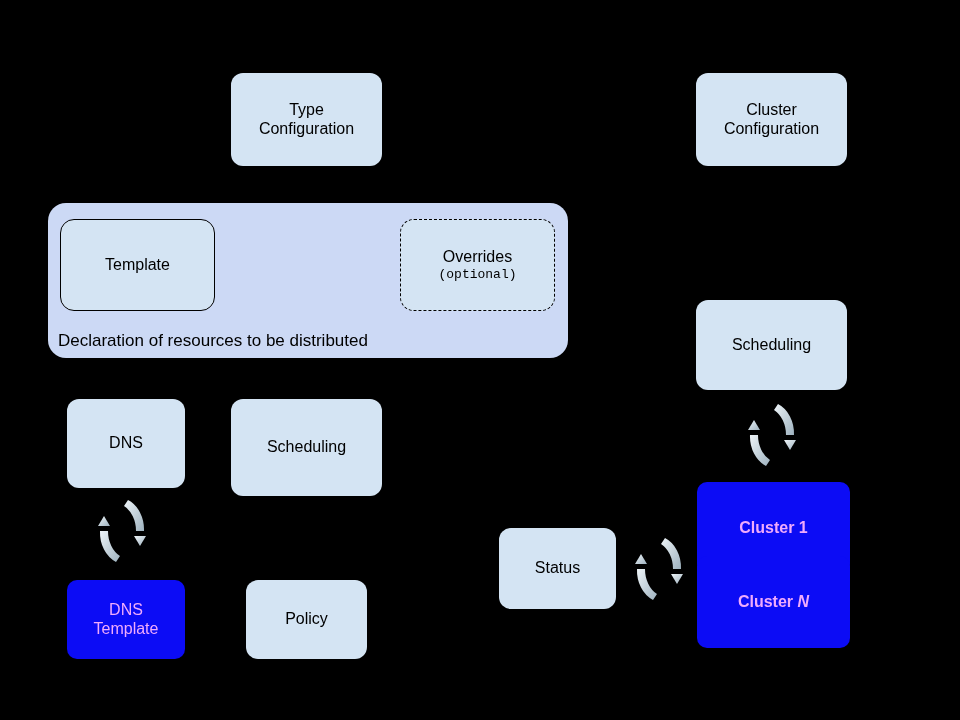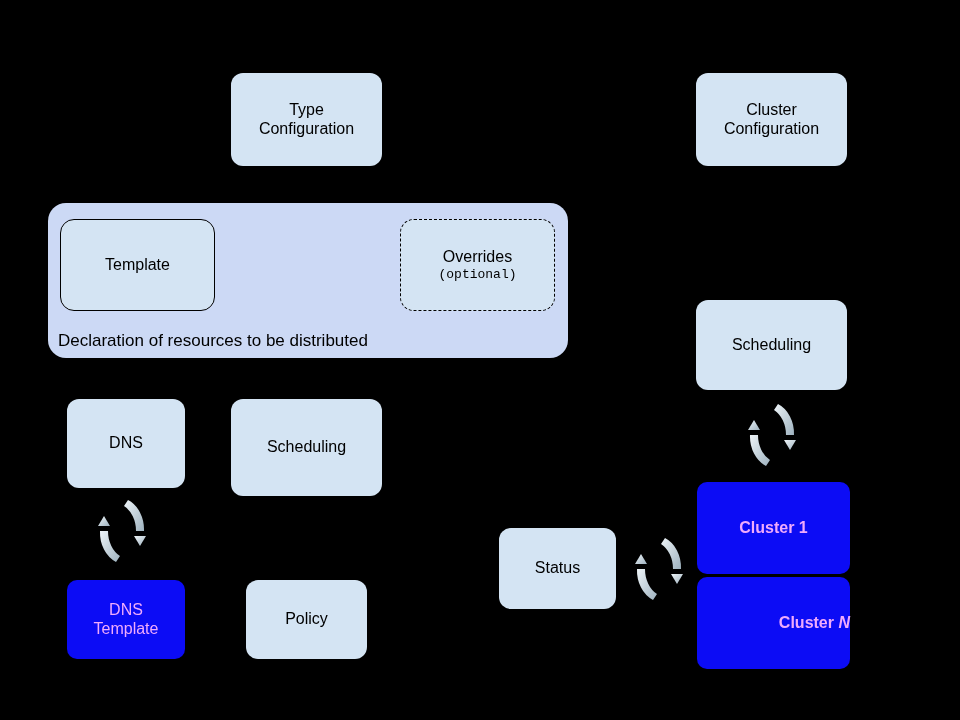--- a/index.html
+++ b/index.html
@@ -220,19 +220,19 @@
       <path d="M10,34 L22,34 L16,24 Z" fill="url(#gPr)"></path>
     </svg>
   </div>
 
   <div class="node blue-node bold" style="left:697px; top:482px; width:153px; height:92px;">
     <span>
       <span>Cluster </span><span>1</span>
     </span>
   </div>
 
-  <div class="node blue-node bold" style="left:697px; top:577px; width:153px; height:92px;justify-content:flex-end;">
+  <div class="node blue-node bold" style="left:697px; top:556px; width:153px; height:92px;">
     <span>
       <span>Cluster </span><span class="ital">N</span>
     </span>
   </div>
 
 </div>
 
 </body></html>

